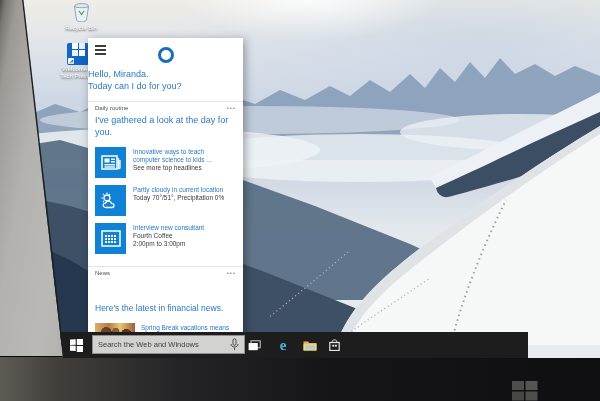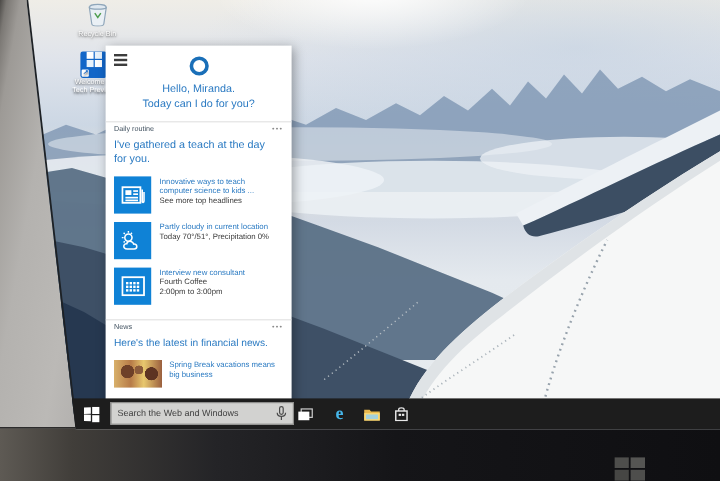--- a/index.html
+++ b/index.html
@@ -35,43 +35,43 @@
     position:relative; display:flex; align-items:center; justify-content:center; }
   .wintile .sc { position:absolute; left:1px; bottom:1px; width:6px; height:6px; background:#fff;
     border-radius:1px; color:#1266c8; font-size:5px; line-height:6px; font-weight:bold; }
 
   
   .panel { position:absolute; left:88px; top:38px; width:155px; height:300px; background:#fff;
     z-index:5; box-shadow:2px 2px 9px rgba(0,0,0,.35); overflow:hidden; }
   .hamburger { position:absolute; left:7px; top:7px; width:11px; cursor:pointer; }
   .hamburger i { display:block; height:2px; background:#3c3c3c; margin-bottom:2px; }
   .ring { width:16px; height:16px; border:3px solid #1a6fb8; border-radius:50%; margin:9px auto 5px; }
-  .greet { text-align:center; color:#2979c2; font-size:9px; line-height:12px; }
+  .greet { text-align:left; color:#2979c2; font-size:9px; line-height:12px; }
   .sec { display:flex; justify-content:space-between; align-items:center; margin-top:9px;
     padding:3px 7px 2px; border-top:1px solid #e3e3e3; }
   .sec .lbl { font-size:6px; color:#425260; }
   .sec .dots { font-size:6px; color:#8a8a8a; letter-spacing:1px; cursor:pointer; }
   .intro { padding:2px 7px 5px; color:#2a7ac2; font-size:9px; line-height:11.5px; width:150px; }
-  .nowrap { white-space:nowrap; }
+  .nowrap { white-space:nowrap;margin-top:23px; }
   .card { display:flex; padding:4px 7px 3px; cursor:pointer; }
   .tile { width:31px; height:31px; background:#0f82d6; flex:none; margin-right:7px;
     display:flex; align-items:center; justify-content:center; }
   .ctext { font-size:6.5px; line-height:8px; padding-top:1px; }
   .blue { color:#2a7ac2; }
   .dark { color:#3a3a3a; }
   .nitem { display:flex; padding:3px 7px; cursor:pointer; }
   .thumb { width:40px; height:23px; flex:none; margin-right:6px;
     background:
       radial-gradient(circle at 28% 42%, #6e4028 0 17%, rgba(0,0,0,0) 18%),
       radial-gradient(circle at 52% 36%, #8a5a3a 0 14%, rgba(0,0,0,0) 15%),
       radial-gradient(circle at 78% 50%, #5d3322 0 16%, rgba(0,0,0,0) 17%),
       linear-gradient(90deg,#d8b06a 0%,#b77b48 35%,#e8c86e 62%,#9a5f3e 100%); }
 
   
-  .taskbar { position:absolute; left:0; top:332px; width:600px; height:26px; background:#1d1d1d;
+  .taskbar { position:absolute; left:0; top:332px; width:528px; height:26px; background:#1d1d1d;
     z-index:6; }
   .startbtn { position:absolute; left:62px; top:0; width:28px; height:26px; display:flex;
     align-items:center; justify-content:center; cursor:pointer; }
   .searchbox { position:absolute; left:92px; top:3px; width:153px; height:19px; background:#d2d2d0;
     border:1px solid #8e8e8c; display:flex; align-items:center; }
   .searchbox input { flex:1; min-width:0; border:0; background:transparent; font-size:7.5px;
     color:#3f3f3f; padding:0 3px 0 5px; font-family:"Liberation Sans", sans-serif; outline:none; }
   .searchbox input::placeholder { color:#3f3f3f; opacity:1; }
   .tbicon { position:absolute; top:0; width:22px; height:26px; display:flex; align-items:center;
     justify-content:center; cursor:pointer; }
@@ -155,21 +155,21 @@
       <div class="ring"></div>
       <div class="greet">
         <div>Hello, Miranda.</div>
         <div>Today can I do for you?</div>
       </div>
 
       <div class="sec">
         <span class="lbl">Daily routine</span>
         <span class="dots">•••</span>
       </div>
-      <div class="intro">I've gathered a teach at the day for you.</div>
+      <div class="intro">I've gathered a look at the day for you.</div>
 
       <div class="card">
         <div class="tile">
           <svg width="20" height="16" viewBox="0 0 20 16">
             <rect x="1" y="1" width="15" height="13" fill="none" stroke="#fff" stroke-width="1.5"></rect>
             <rect x="3.5" y="3.5" width="5" height="4" fill="#fff"></rect>
             <rect x="10" y="3.5" width="4" height="1.4" fill="#fff"></rect>
             <rect x="10" y="6.1" width="4" height="1.4" fill="#fff"></rect>
             <rect x="3.5" y="9" width="10.5" height="1.4" fill="#fff"></rect>
             <rect x="3.5" y="11.3" width="10.5" height="1.4" fill="#fff"></rect>

